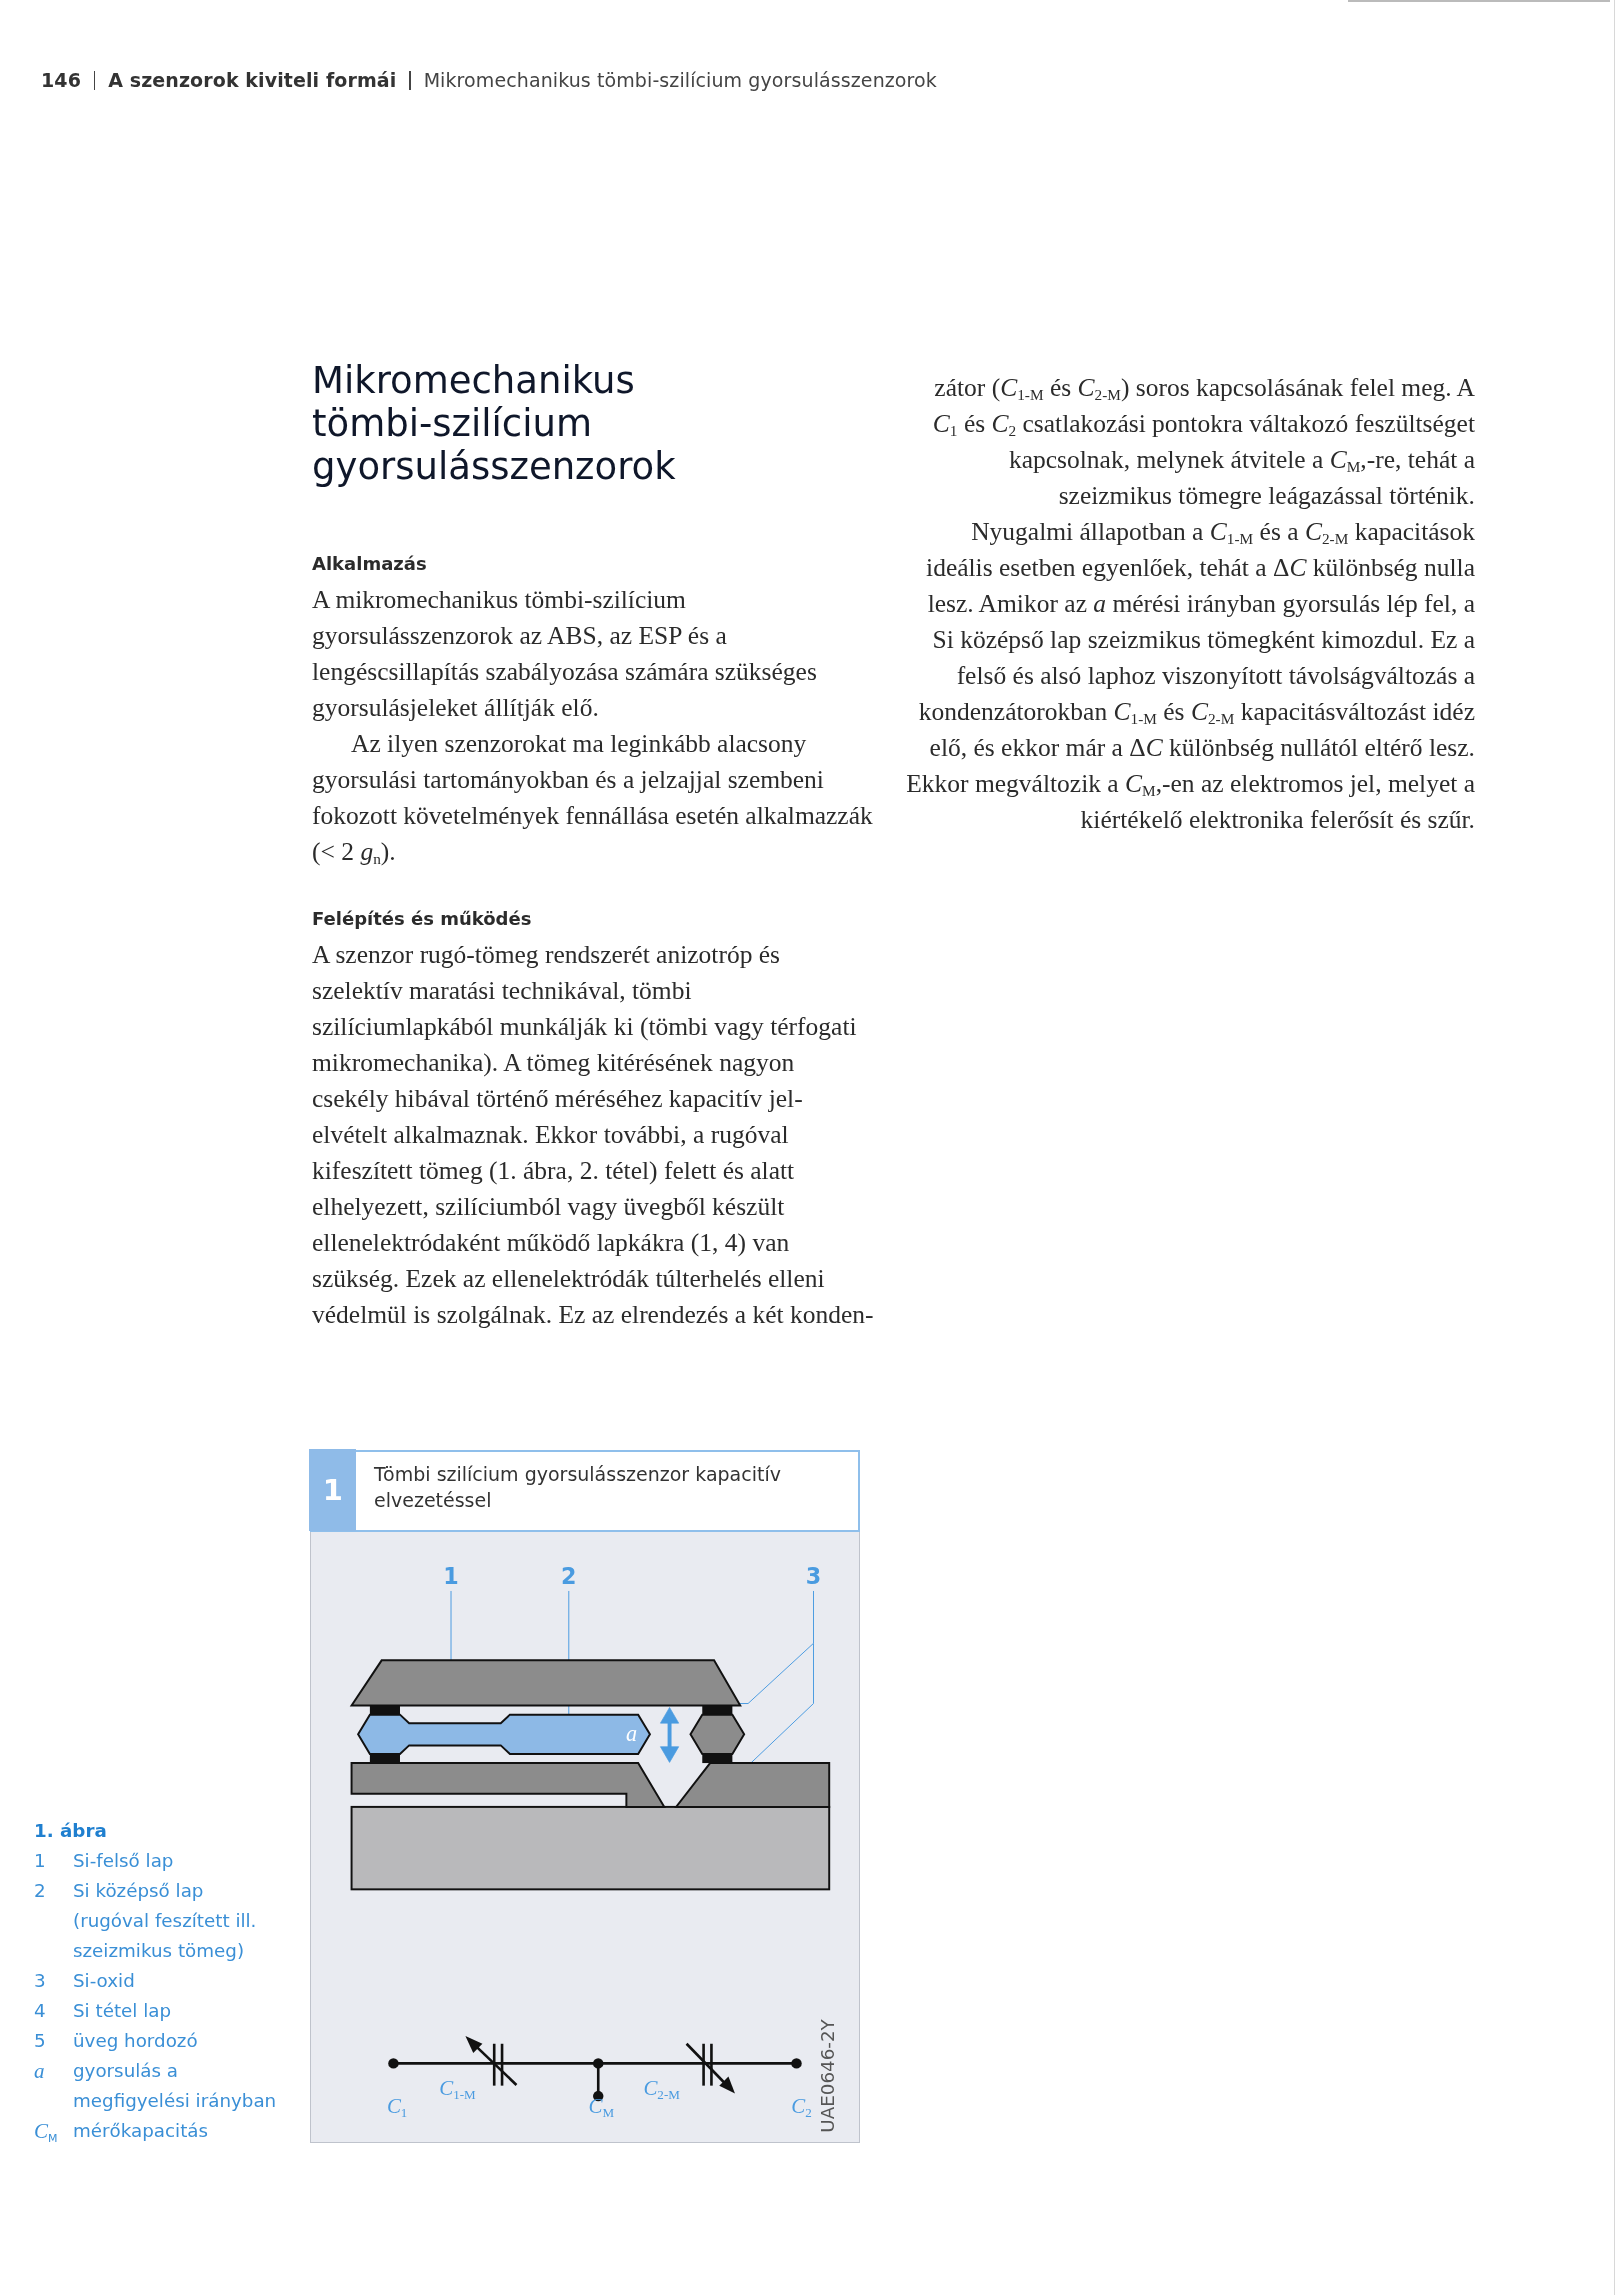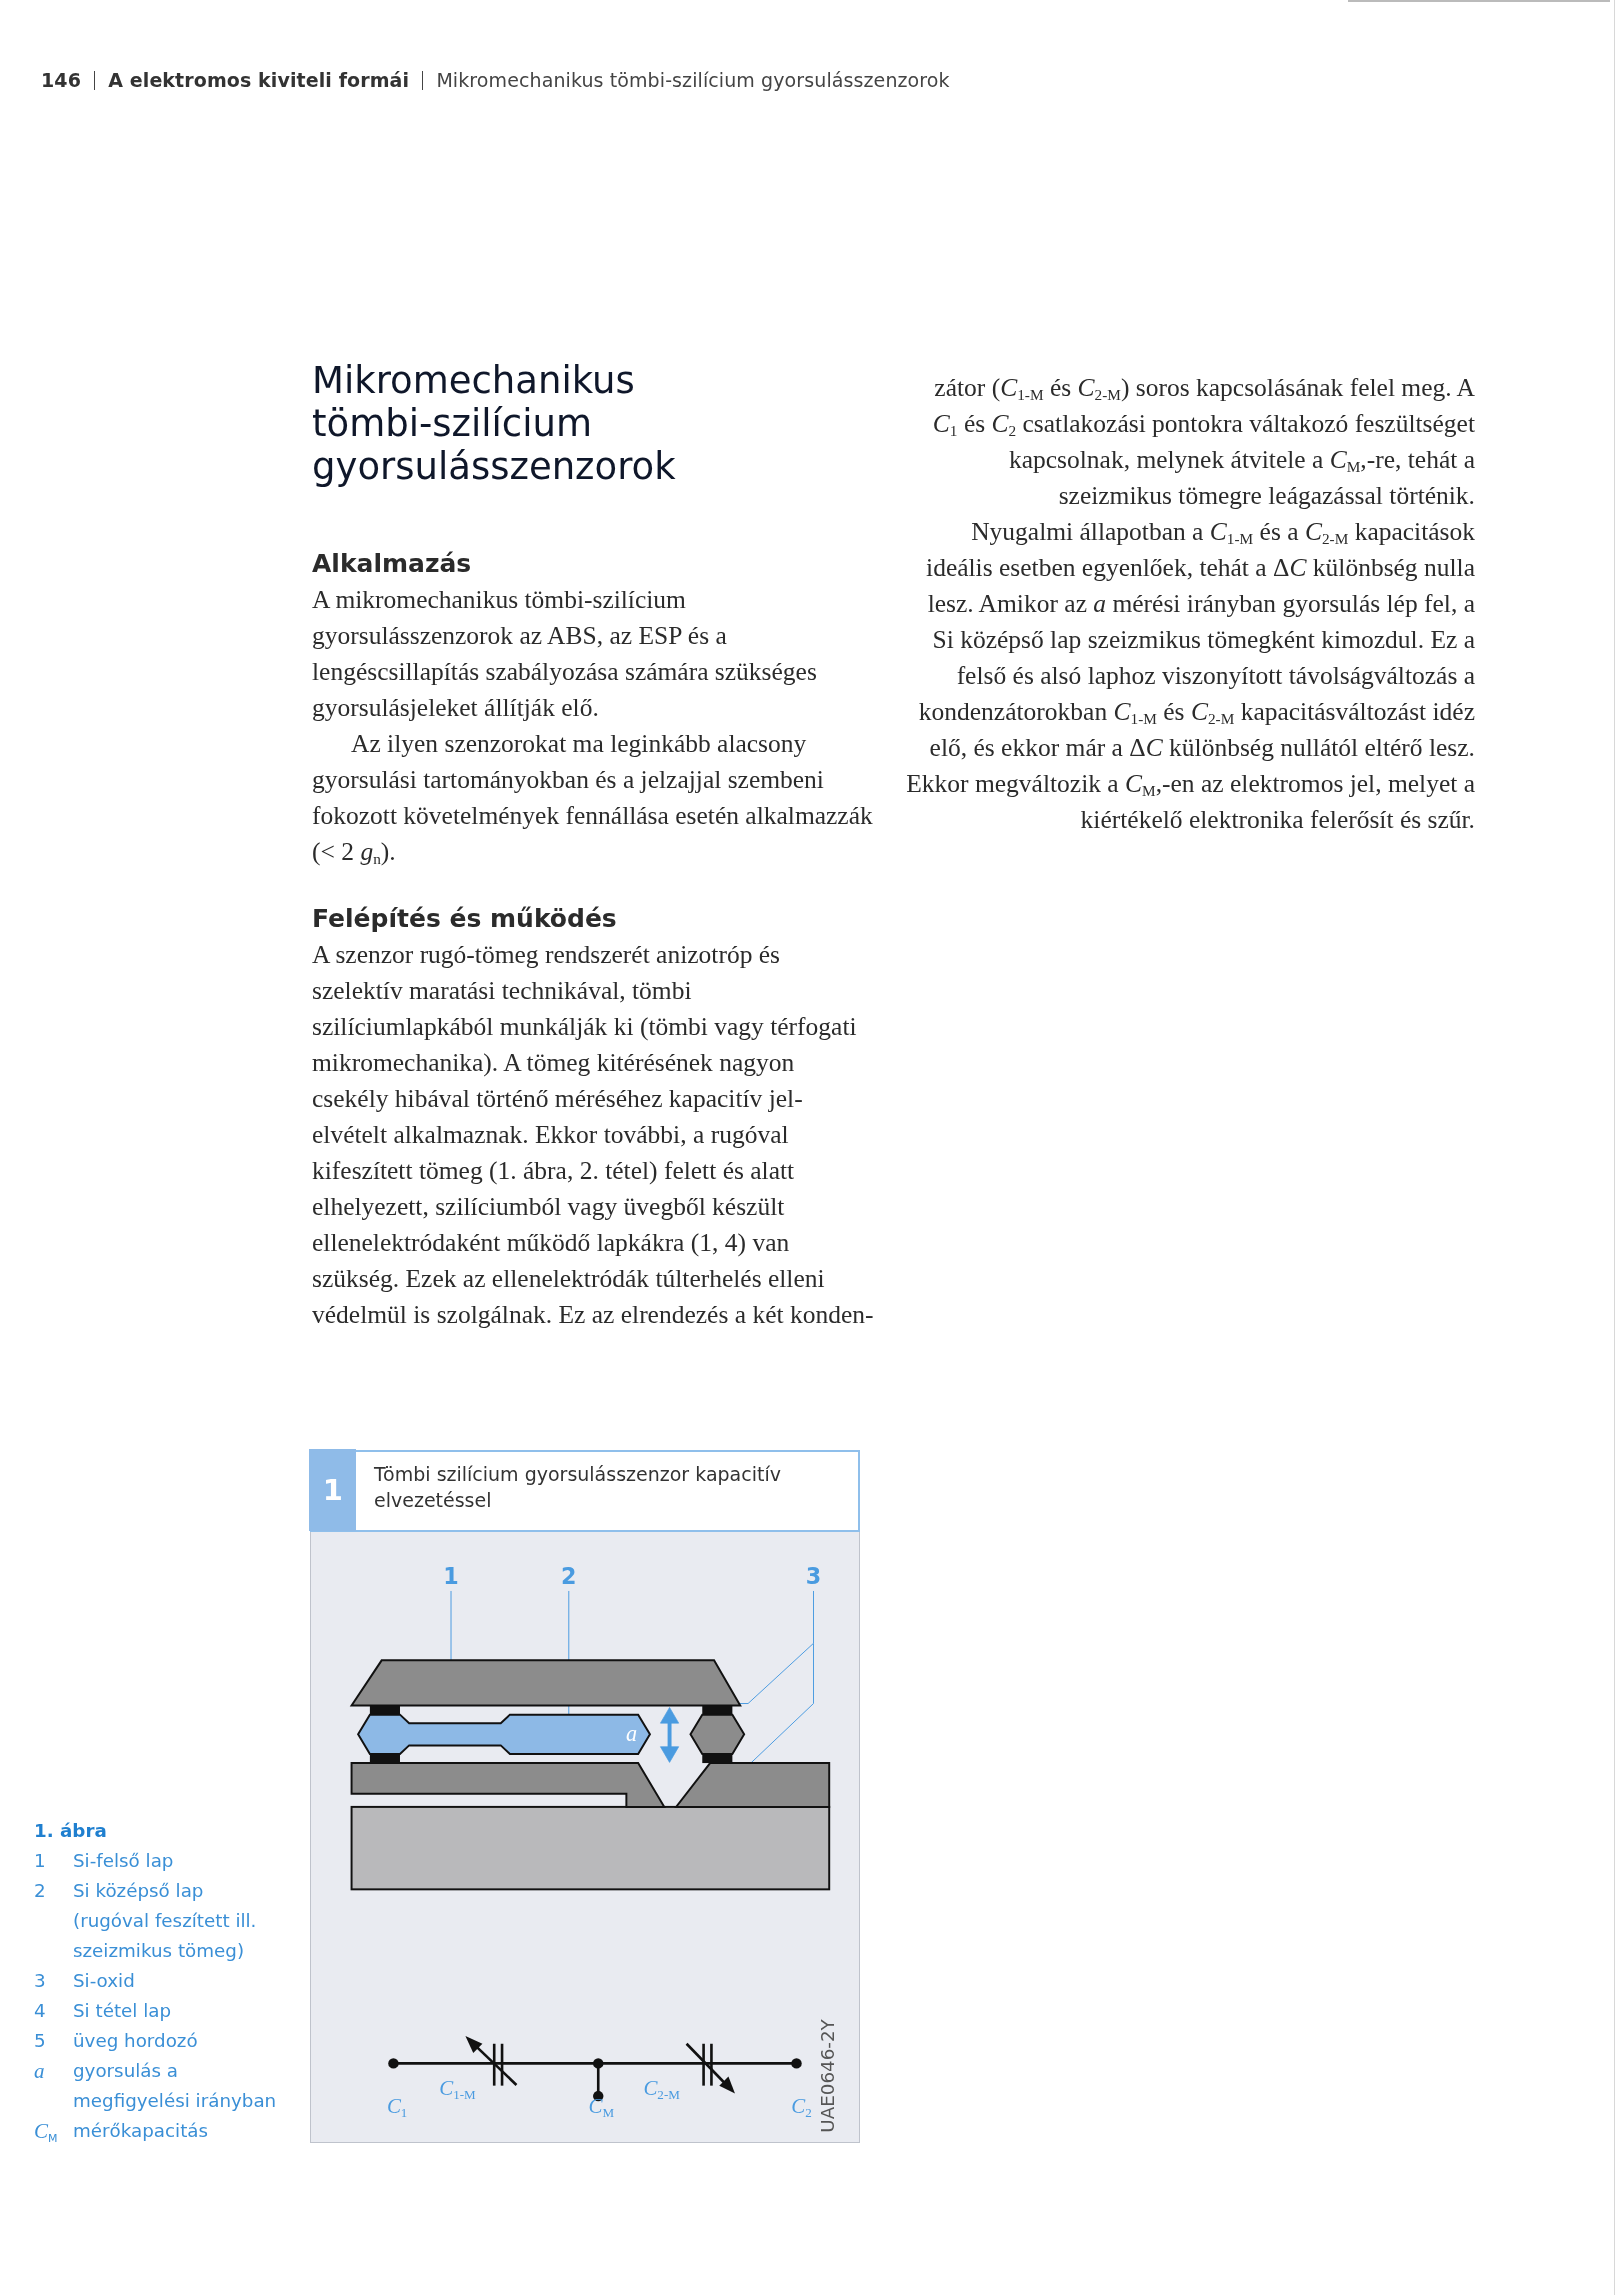--- a/index.html
+++ b/index.html
@@ -24,21 +24,21 @@
   .title {
     position: absolute; left: 312px; top: 359px; width: 563px;
     font-size: 37px; line-height: 43px; font-weight: normal; color: #0f172a;
   }
   .col {
     position: absolute; font-size: 25.5px; line-height: 36px; color: #2b2b2b;
   }
   .col p { margin: 0; }
   .col .indent { text-indent: 39px; }
   .col h2 {
-    margin: 0; font-size: 25px; line-height: 36px; font-weight: bold; color: #2b2b2b;
+    margin: 0; font-size: 18px; line-height: 36px; font-weight: bold; color: #2b2b2b;
   }
   .col-left { left: 312px; top: 546px; width: 563px; }
   .col-right { left: 906px; top: 370px; width: 569px; text-align: right; }
   .spacer { height: 31px; }
   sub { font-size: 60%; vertical-align: -3.9px; line-height: 0; }
   i { font-style: italic; }
 
   .fig {
     position: absolute; left: 310px; top: 1450px; width: 550px; height: 694px;
   }
@@ -69,21 +69,21 @@
   .legend .v { flex: 1; }
   .legend .k i { font-family: "Liberation Serif", serif; font-size: 21px; }
 </style>
 </head>
 <body>
 
 <div class="top-rule"></div>
 <div class="page-edge"></div>
 
 <div class="running-head sans">
-  <span class="pg">146</span><span class="sep"></span><span class="sec">A elektromos kiviteli formái</span><span class="sep"></span><span class="sub">Mikromechanikus tömbi-szilícium gyorsulásszenzorok</span>
+  <span class="pg">146</span><span class="sep"></span><span class="sec">A szenzorok kiviteli formái</span><span class="sep"></span><span class="sub">Mikromechanikus tömbi-szilícium gyorsulásszenzorok</span>
 </div>
 
 <div class="title sans">
   <div>Mikromechanikus</div>
   <div>tömbi-szilícium</div>
   <div>gyorsulásszenzorok</div>
 </div>
 
 <div class="col col-left">
   <h2 class="sans">Alkalmazás</h2>

